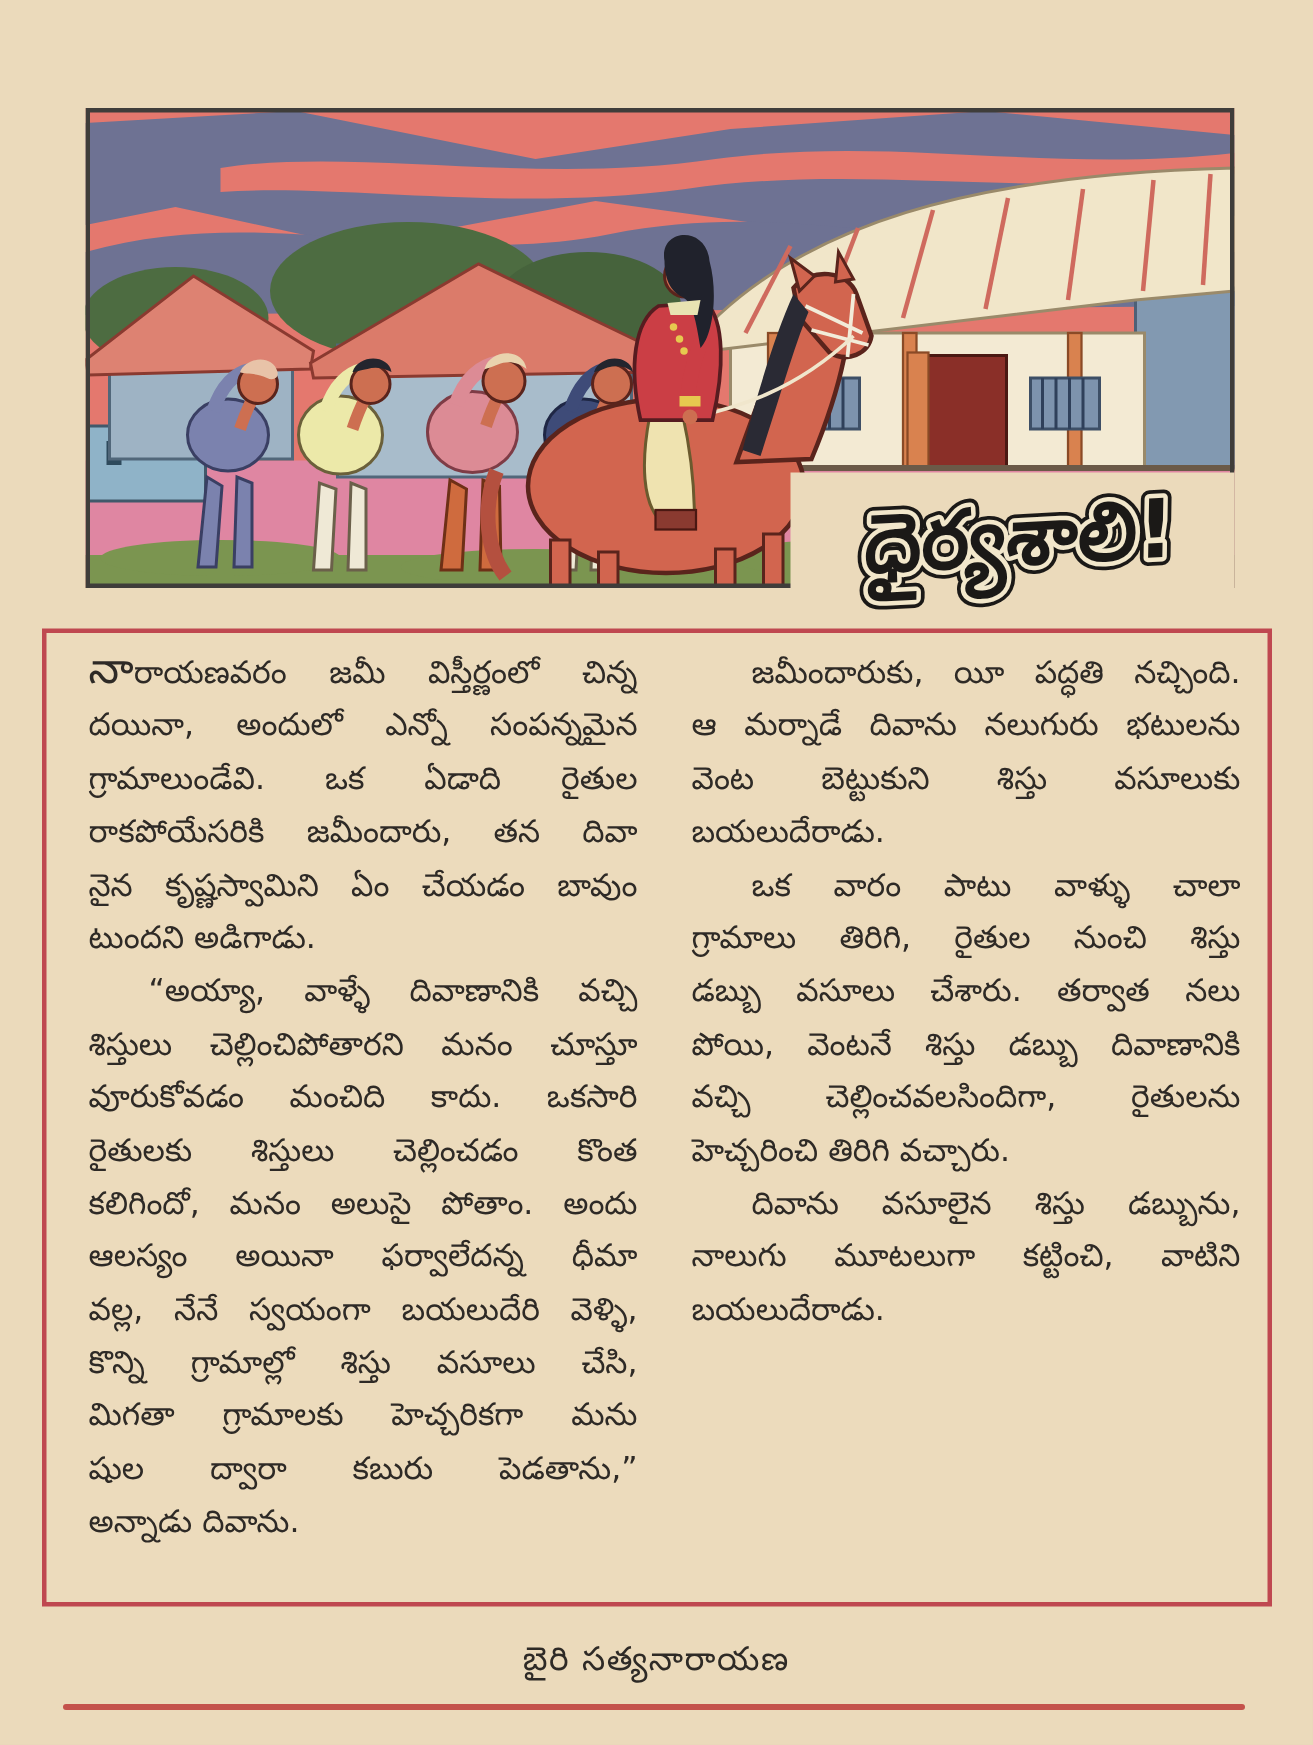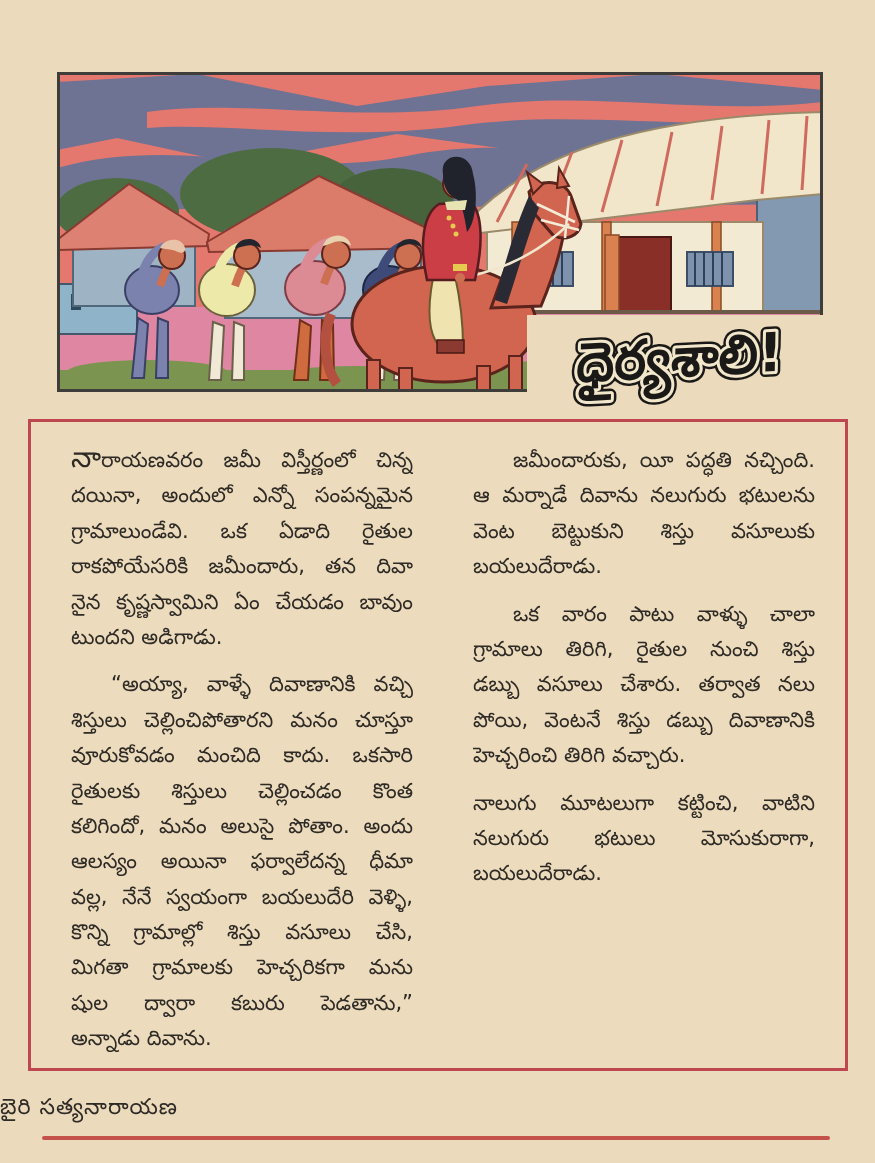--- a/index.html
+++ b/index.html
@@ -29,33 +29,33 @@
   }
   
   .article-box{
     position:absolute;left:28px;top:419px;width:820px;height:652px;
     border:3px solid #bf4850;box-sizing:border-box;
     padding:9px 18px 0 28px;
     background:#ecdbbc;
   }
   .columns{display:flex;gap:36px;}
   .col{width:366px;}
-  .para{margin:12px;}
+  .para{margin:0;}
   .line{
     font-size:21px;line-height:35.4px;color:#2e2a26;
     text-align:justify;text-align-last:justify;
     white-space:normal;overflow:hidden;height:35.4px;
   }
   .line-last{text-align-last:left;}
   .line-indent{padding-left:40px;}
   .dropcap{font-size:1.38em;line-height:1;}
   
   .footer-author{
     position:absolute;left:0;top:1094px;width:875px;
-    text-align:left;font-size:22px;color:#2e2a26;letter-spacing:1px;
+    text-align:center;font-size:22px;color:#2e2a26;letter-spacing:1px;
   }
   .footer-rule{
     position:absolute;left:42px;top:1136px;width:788px;height:4px;
     background:#c4524b;border-radius:2px;
   }
 </style>
 </head>
 <body>
 
 <div class="page">
@@ -253,25 +253,26 @@
             <div class="line line-indent">జమీందారుకు, యీ పద్ధతి నచ్చింది.</div>
             <div class="line">ఆ మర్నాడే దివాను నలుగురు భటులను</div>
             <div class="line">వెంట బెట్టుకుని శిస్తు వసూలుకు</div>
             <div class="line line-last">బయలుదేరాడు.</div>
           </div>
           <div class="para">
             <div class="line line-indent">ఒక వారం పాటు వాళ్ళు చాలా</div>
             <div class="line">గ్రామాలు తిరిగి, రైతుల నుంచి శిస్తు</div>
             <div class="line">డబ్బు వసూలు చేశారు. తర్వాత నలు</div>
             <div class="line">పోయి, వెంటనే శిస్తు డబ్బు దివాణానికి</div>
+            <div class="line">వచ్చి చెల్లించవలసిందిగా, రైతులను</div>
             <div class="line line-last">హెచ్చరించి తిరిగి వచ్చారు.</div>
           </div>
           <div class="para">
+            <div class="line line-indent">దివాను వసూలైన శిస్తు డబ్బును,</div>
             <div class="line">నాలుగు మూటలుగా కట్టించి, వాటిని</div>
-            <div class="line">నలుగురు భటులు మోసుకురాగా,</div>
             <div class="line line-last">బయలుదేరాడు.</div>
           </div>
         </div>
     </div>
   </div>
 
   <div class="footer-author">బైరి సత్యనారాయణ</div>
   <div class="footer-rule"></div>
 
 </div>

